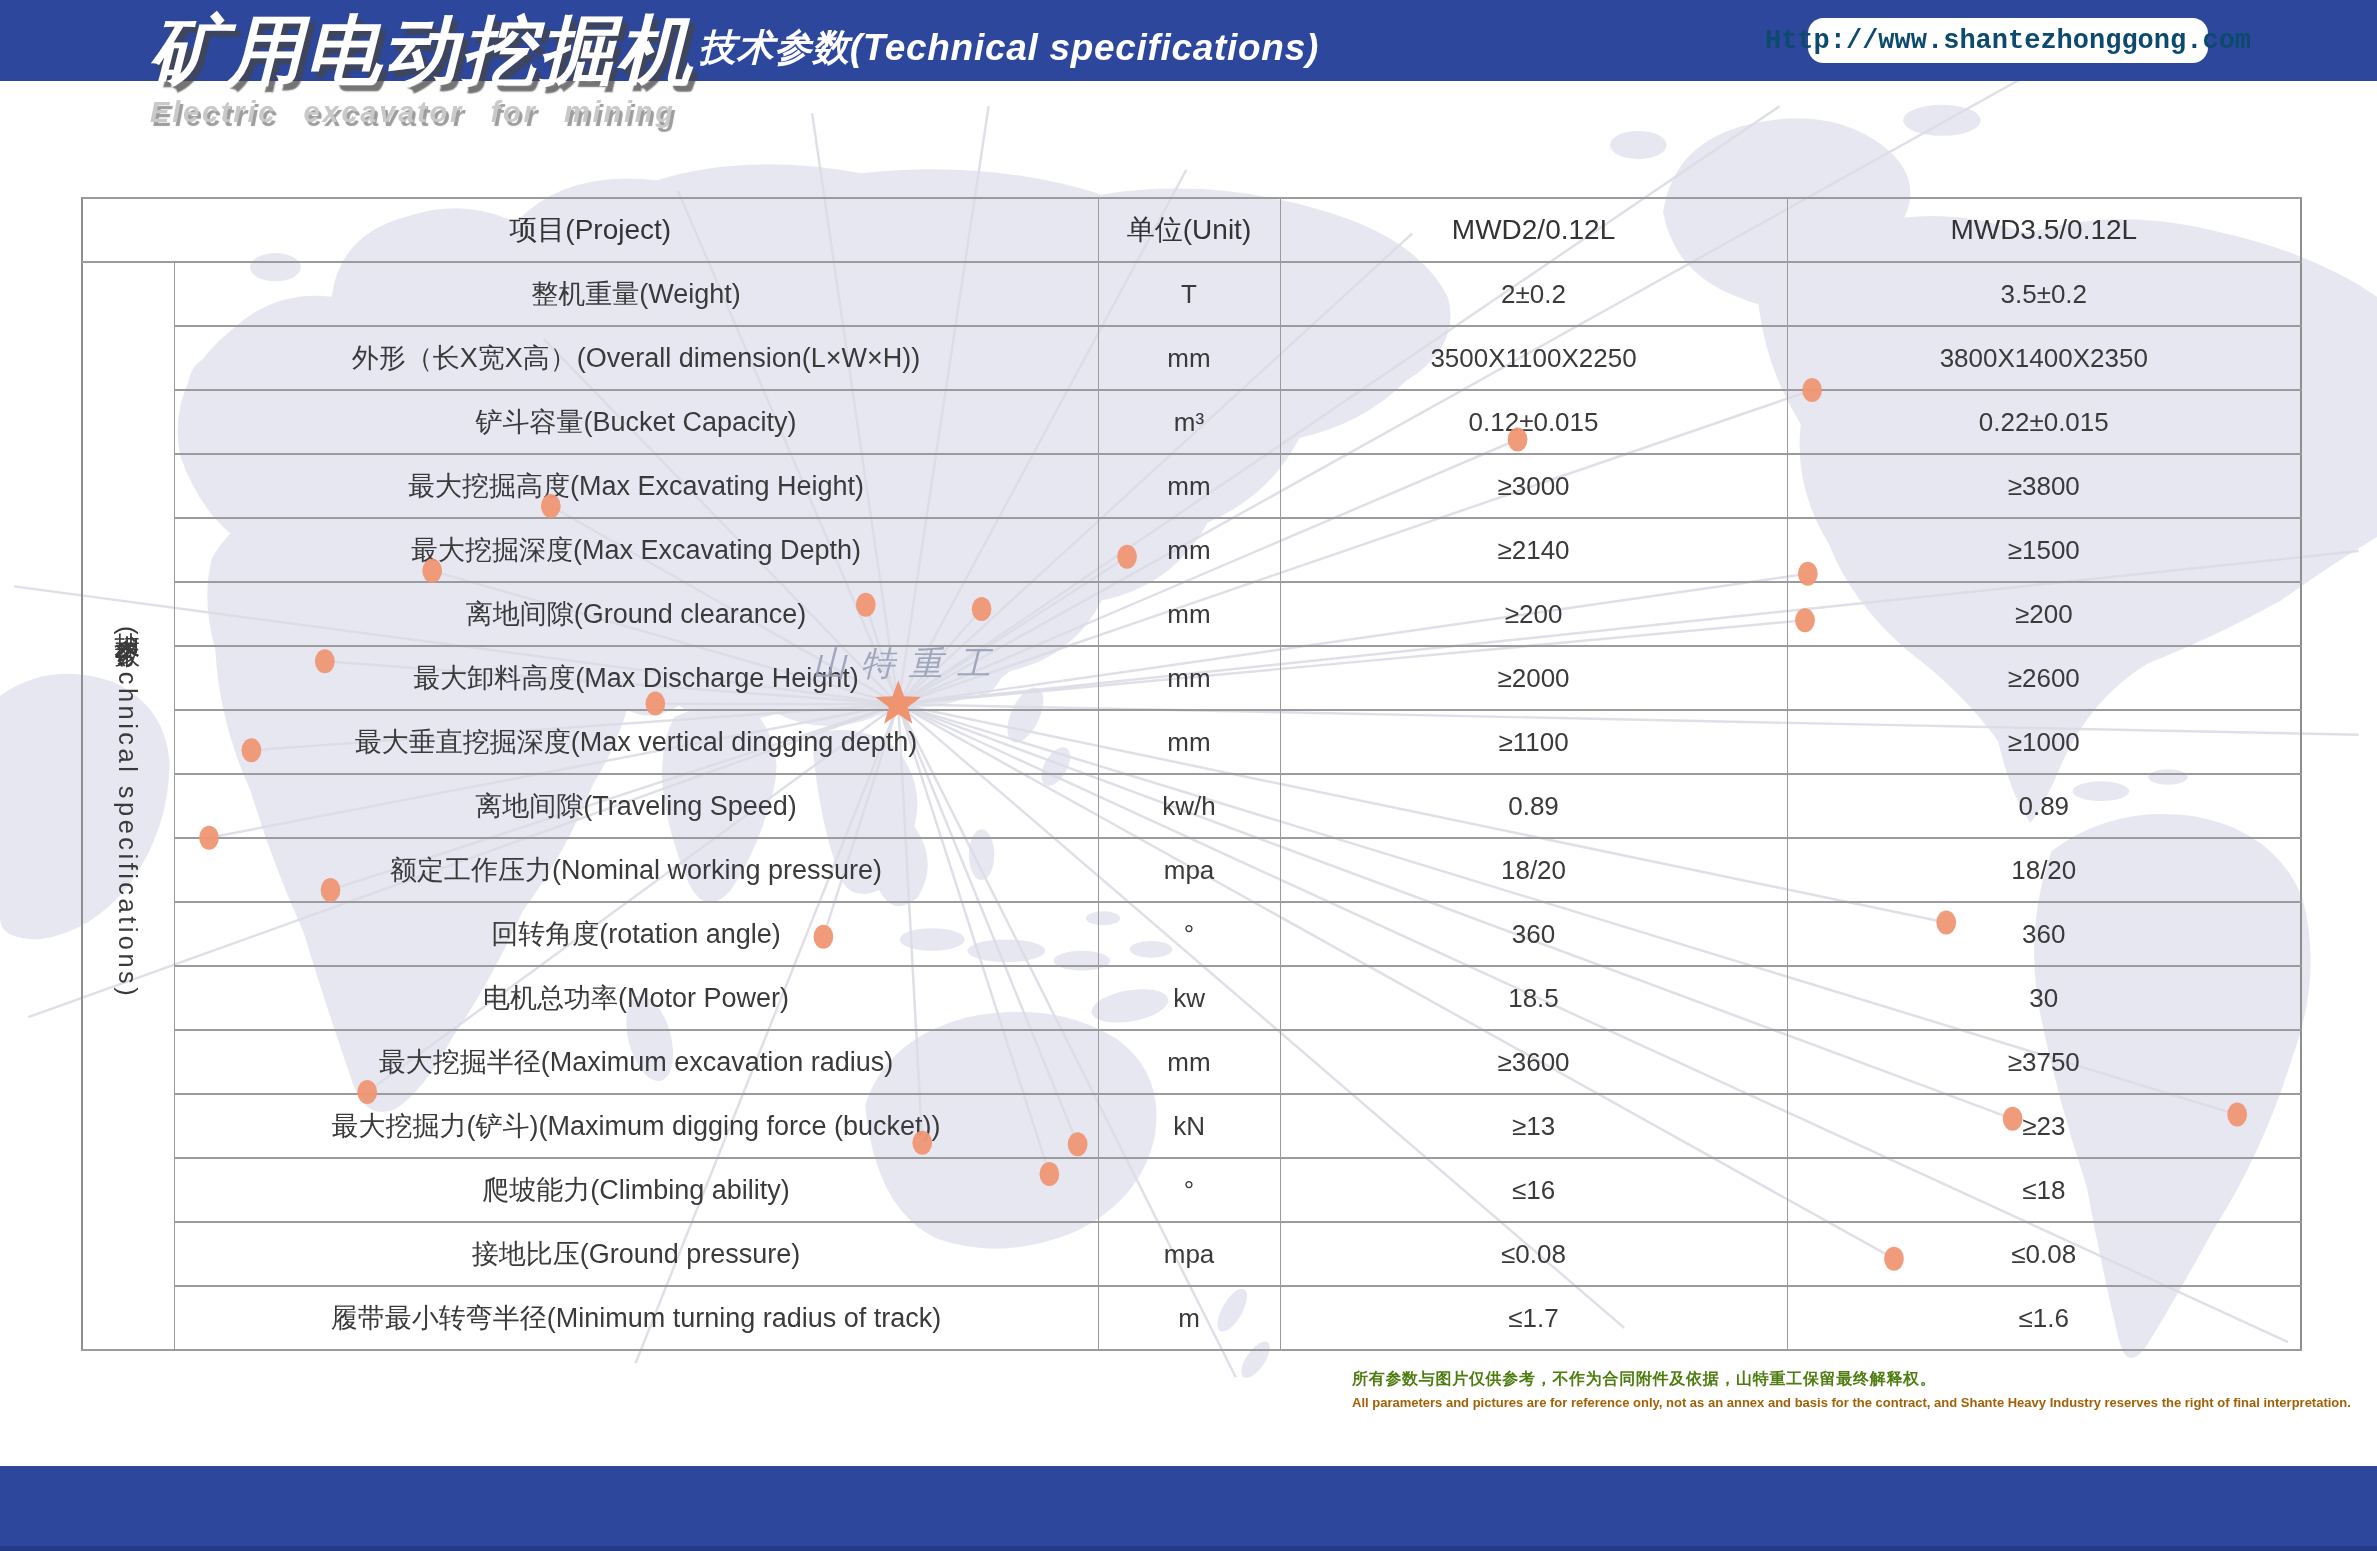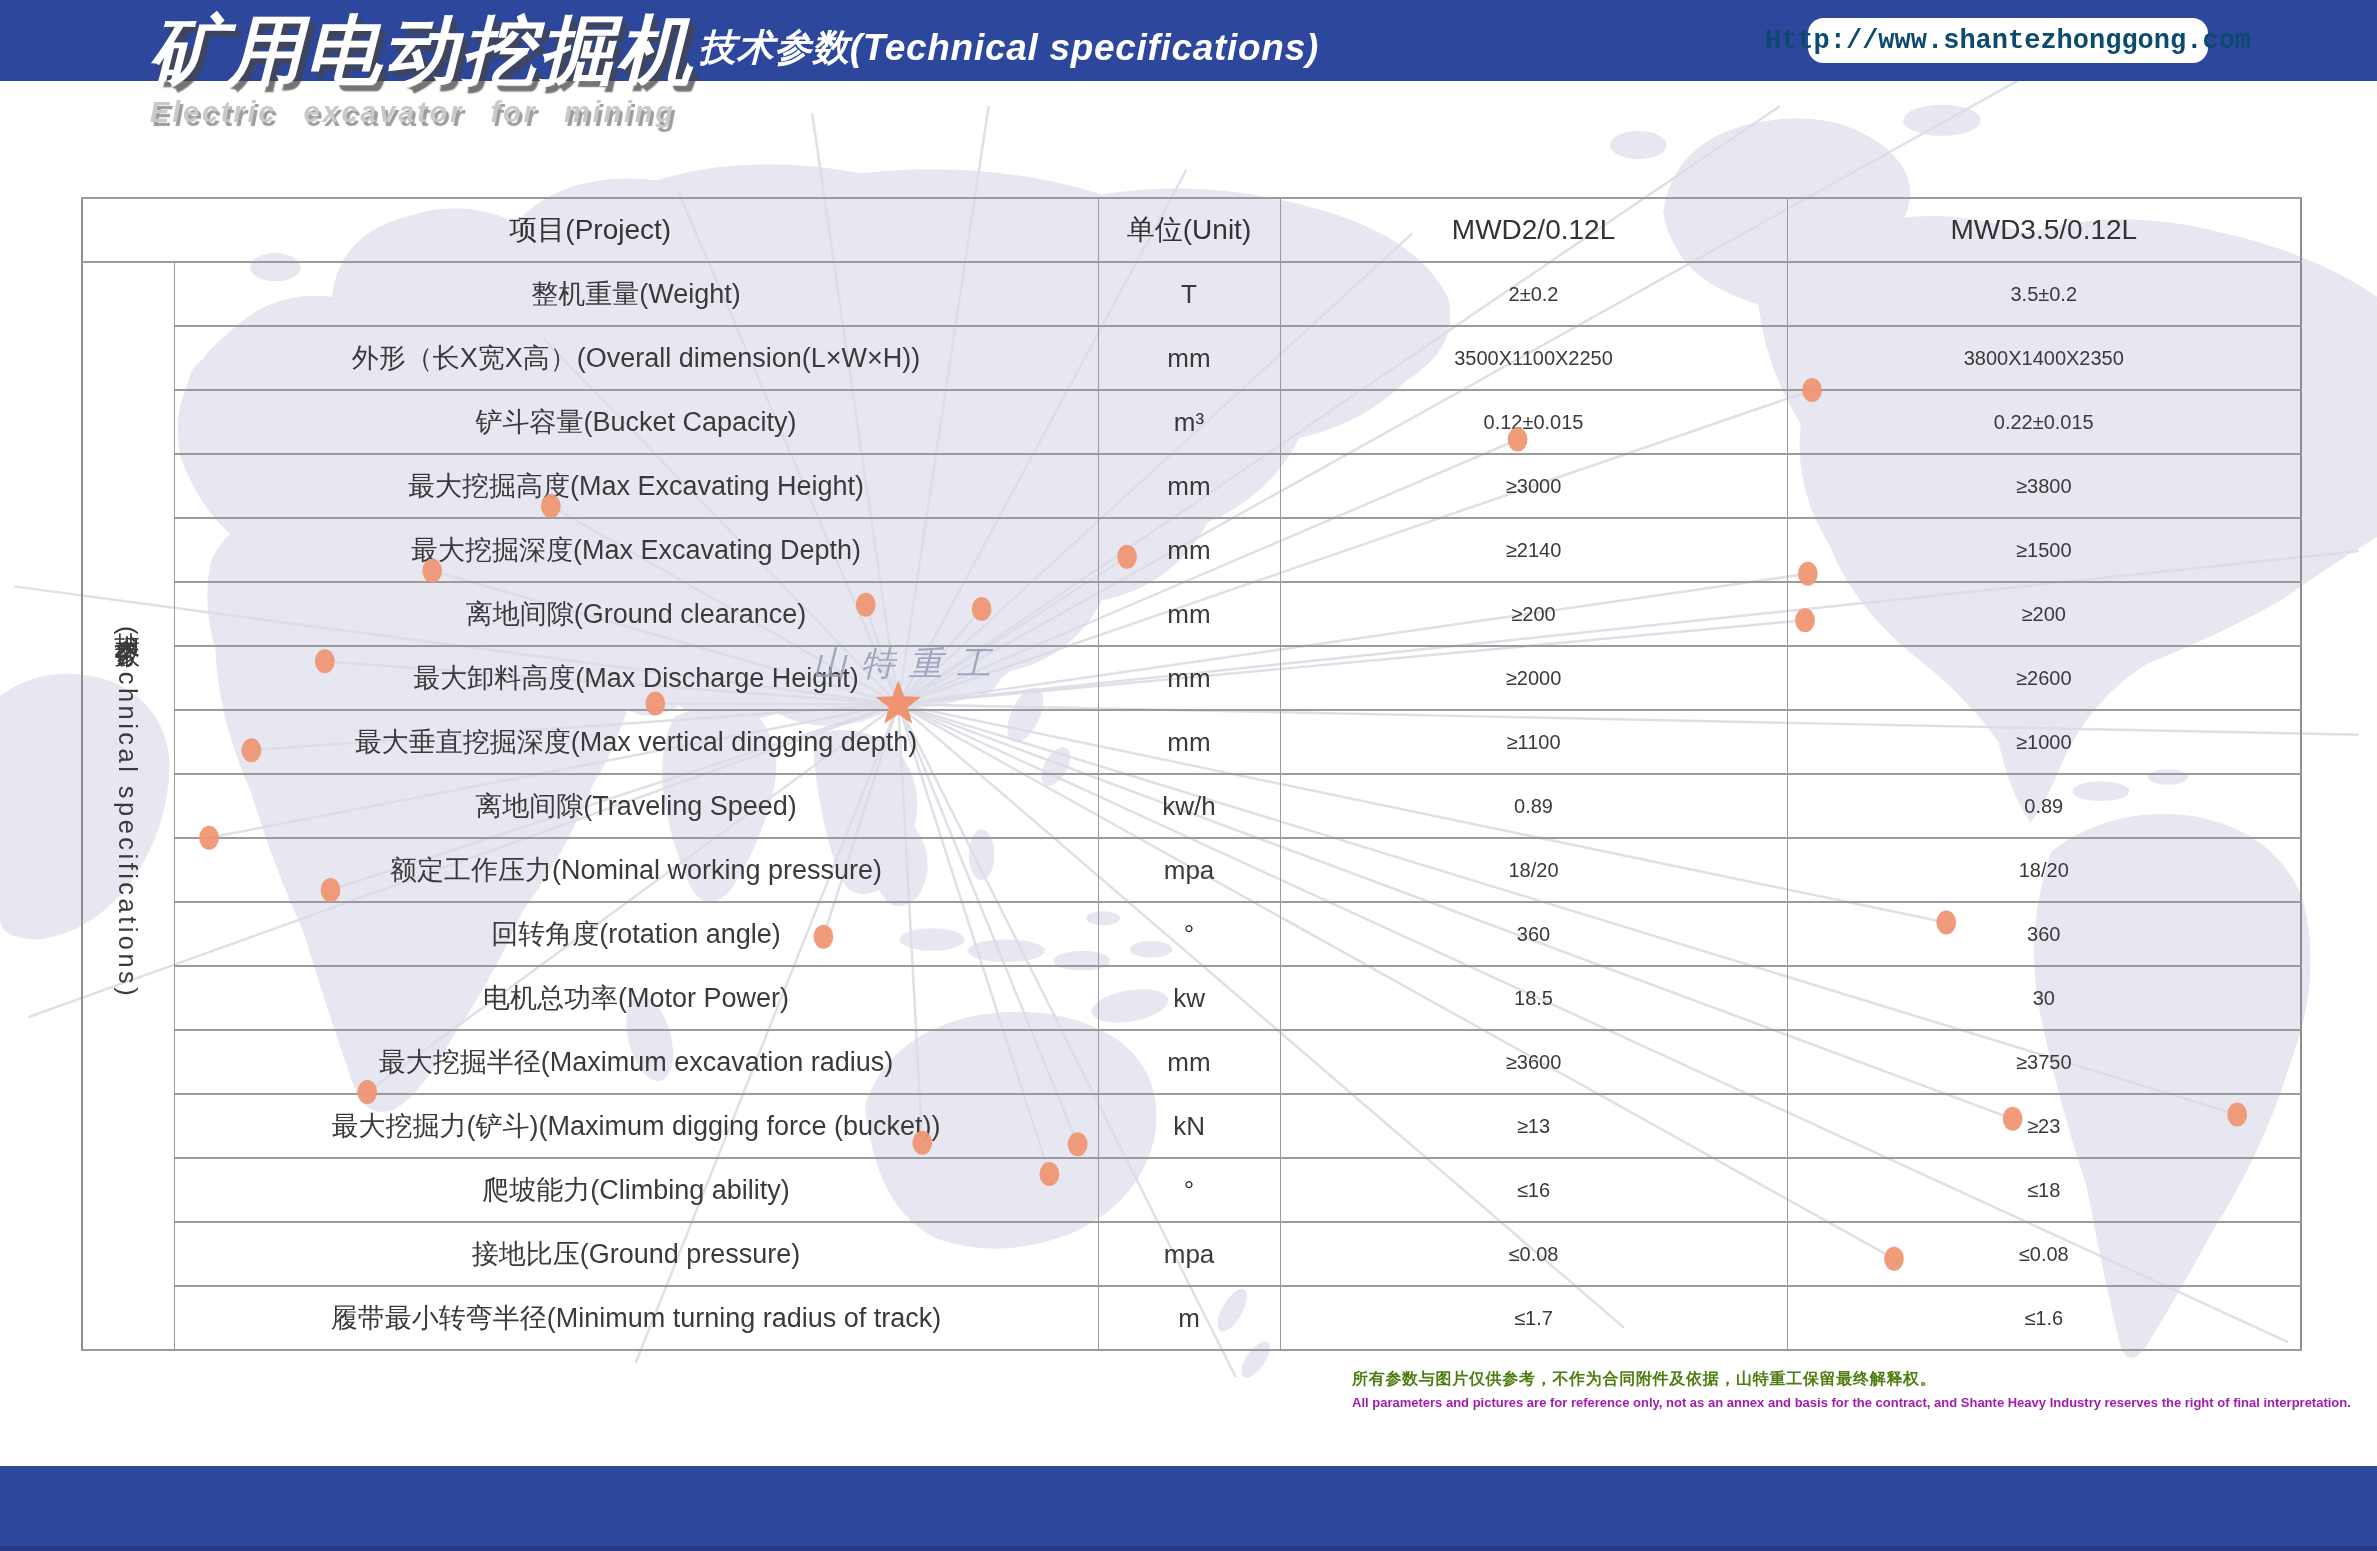--- a/index.html
+++ b/index.html
@@ -43,28 +43,28 @@
   .spec-table{position:absolute;left:81px;top:197px;z-index:1;border-collapse:collapse;
               table-layout:fixed;width:2219px;background:transparent;}
   .spec-table th,.spec-table td{border:2.1px solid #9b9b9b;border-left-width:1.4px;border-right-width:1.4px;
               text-align:center;vertical-align:middle;font-weight:400;padding:0;background:transparent;}
   .spec-table{border:2.8px solid #8e8e8e;}
   thead tr{height:64px;}
   tbody tr{height:64px;}
   thead th{font-size:28px;color:#333333;}
   td.c-project{font-size:27px;}
   td.c-unit{font-size:26px;}
-  td.c-val{font-size:20px;margin-left:32px;}
+  td.c-val{font-size:26px;margin-left:32px;}
   th.strip{writing-mode:vertical-rl;text-orientation:mixed;font-size:25.4px;font-weight:400;
            letter-spacing:3.5px;color:#3a3a3a;}
 
   
   .disclaimer{position:absolute;left:1352px;top:1369px;z-index:1;}
   .disclaimer .zh{font-size:16px;font-weight:bold;color:#4d7c0f;letter-spacing:0.7px;white-space:nowrap;}
-  .disclaimer .en{margin-top:5px;font-size:13px;font-weight:bold;color:#a21caf;white-space:nowrap;}
+  .disclaimer .en{margin-top:5px;font-size:13px;font-weight:bold;color:#a16207;white-space:nowrap;}
 </style>
 </head>
 <body>
 
 <svg id="map-under" class="layer" width="2377" height="1552" viewBox="0 0 3366 2197">
   <g>
 
     <path class="land" d="M2355,300 Q2370,200 2480,175 Q2590,150 2665,205 Q2730,255 2690,320 Q2720,390 2640,425 Q2540,455 2460,420 Q2370,385 2355,300 Z"></path>
     <ellipse class="land" cx="2320" cy="205" rx="40" ry="20"></ellipse>
     <ellipse class="land" cx="2750" cy="170" rx="55" ry="22"></ellipse>

